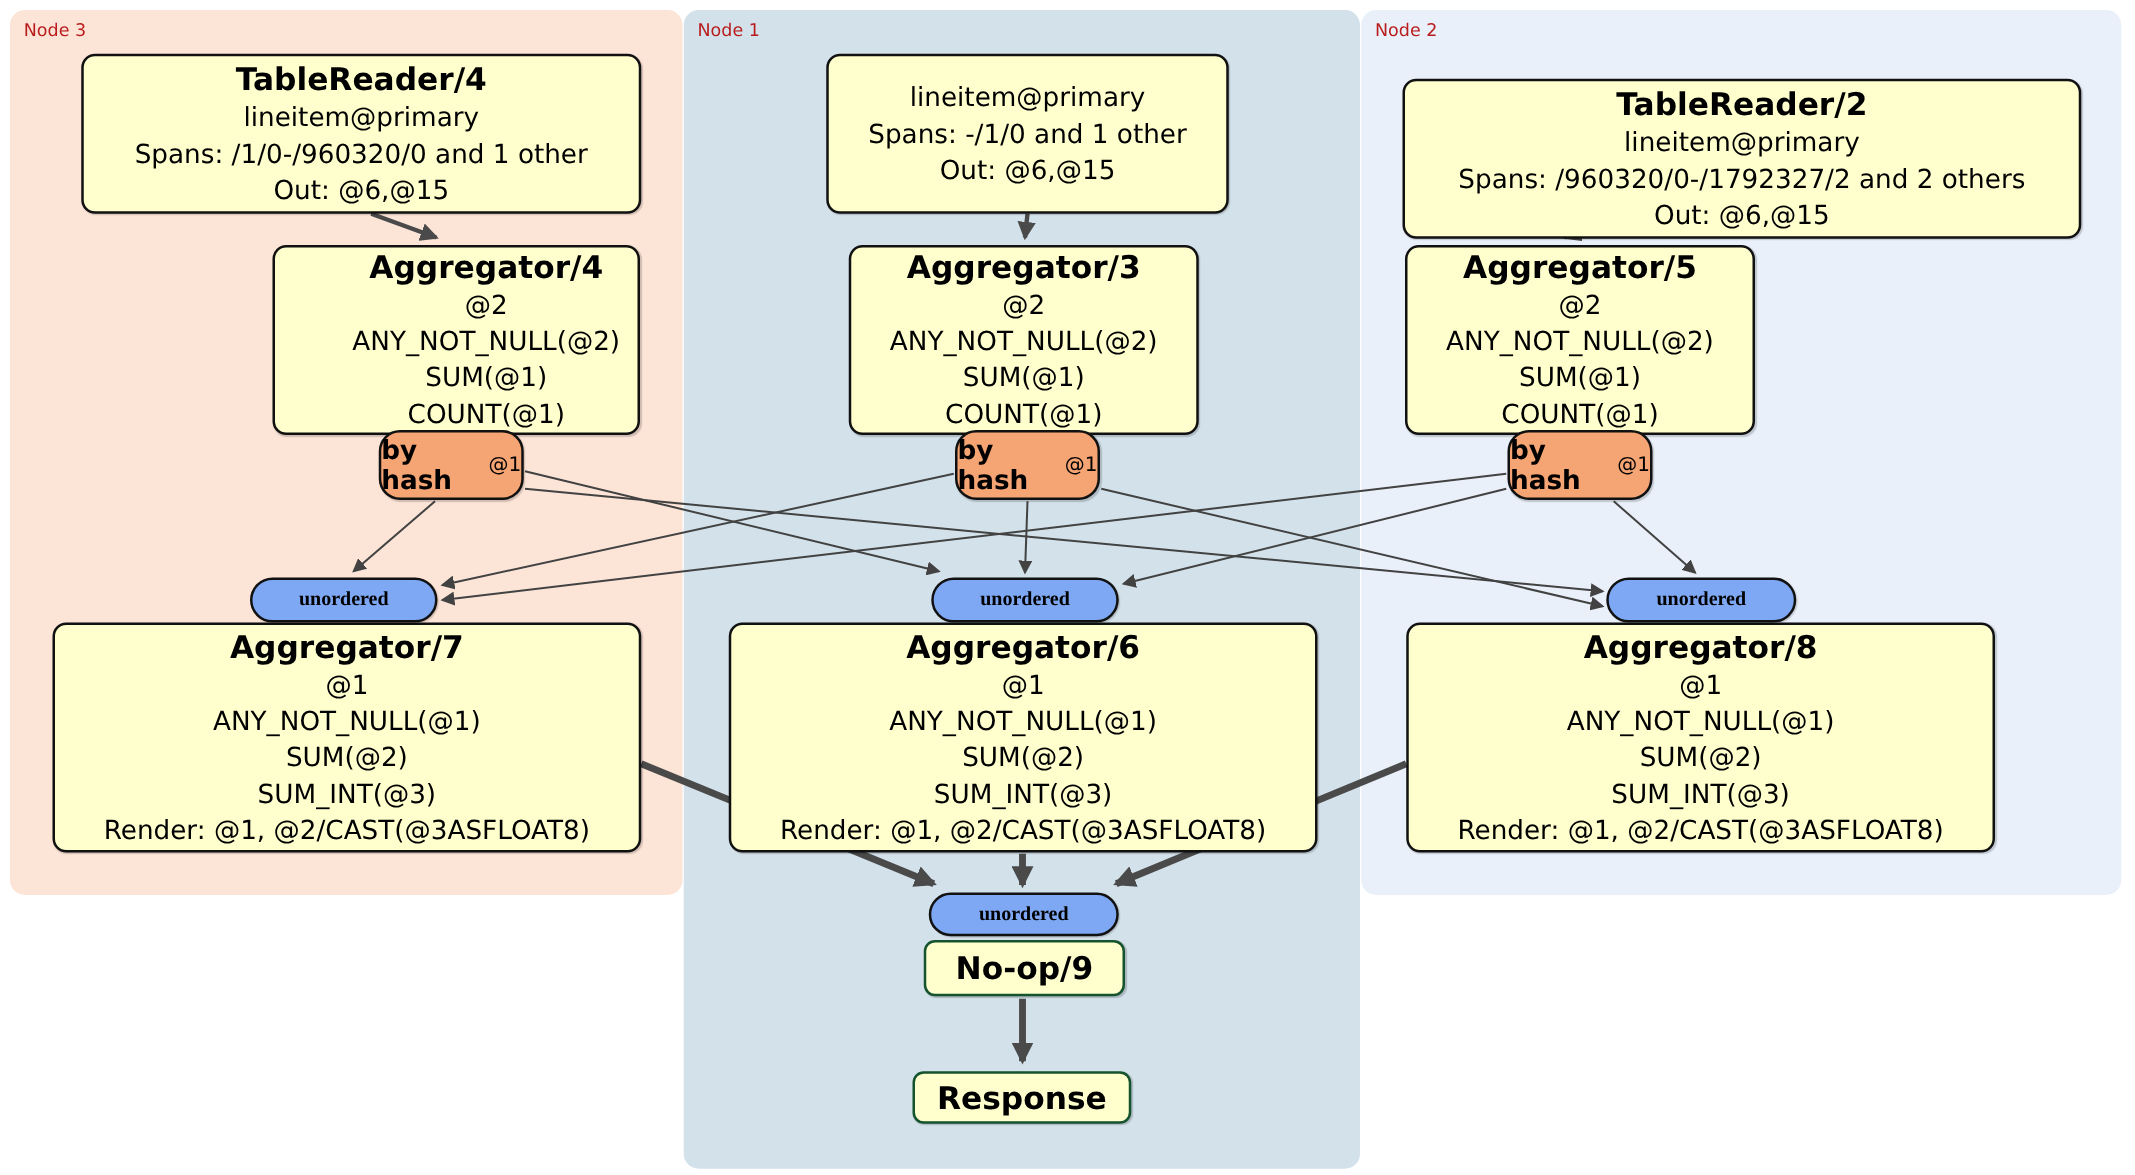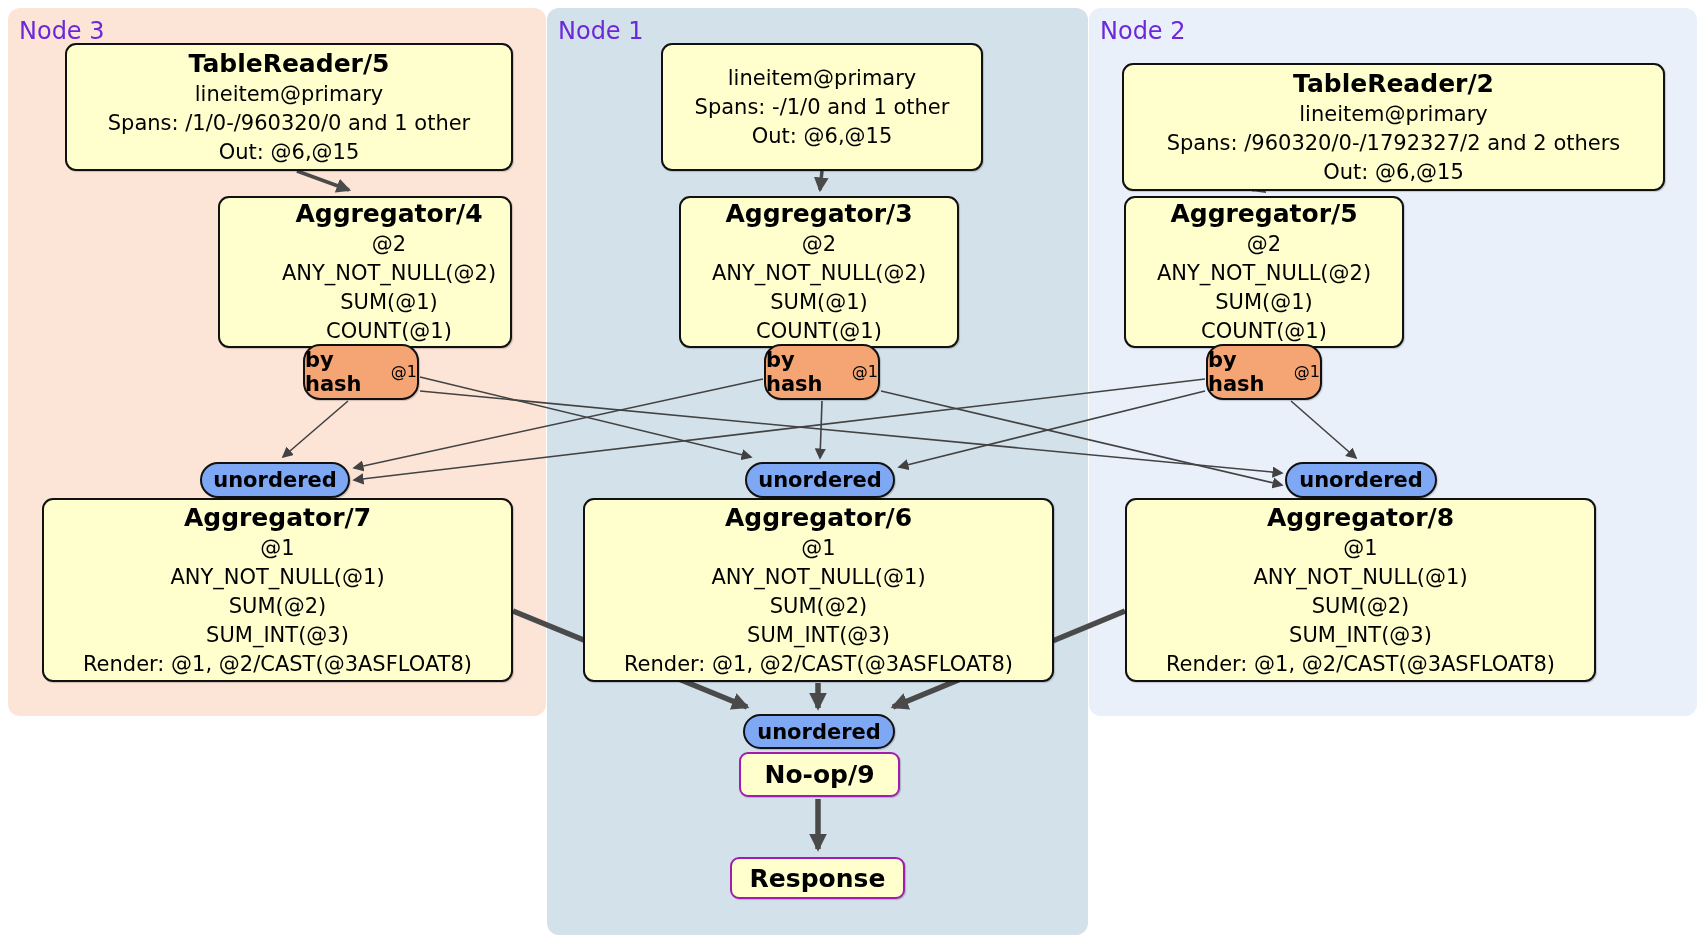--- a/index.html
+++ b/index.html
@@ -1,40 +1,40 @@
 <!DOCTYPE html>
 <html><head>
 <meta charset="utf-8">
 <style>
   html,body{margin:0;padding:0;background:#ffffff;}
   body{font-family:"DejaVu Sans","Liberation Sans",sans-serif;}
   #canvas{position:relative;width:1708px;height:940px;overflow:hidden;background:#ffffff;}
 
   .region{position:absolute;border-radius:12px;z-index:0;}
-  .region-label{position:absolute;top:9px;left:11px;font-size:24px;color:#6d28d9;z-index:1;}
+  .region-label{position:absolute;top:9px;left:11px;font-size:14px;color:#b91c1c;z-index:1;}
 
   #edges{position:absolute;left:0;top:0;z-index:1;}
 
   .ybox{position:absolute;box-sizing:border-box;background:#ffffce;border:2px solid #111;
         border-radius:11px;z-index:2;display:flex;flex-direction:column;justify-content:center;
         align-items:center;text-align:center;color:#000;box-shadow:1px 1px 1px rgba(0,0,0,0.18);}
   .ybox .title{font-weight:700;font-size:25px;line-height:32px;white-space:nowrap;}
   .ybox .line{font-size:21px;line-height:29px;white-space:nowrap;}
 
   .router{position:absolute;box-sizing:border-box;background:#f5a473;border:2px solid #111;
           border-radius:17px;z-index:3;display:flex;flex-direction:row;justify-content:center;
           align-items:center;color:#000;box-shadow:1px 1px 1px rgba(0,0,0,0.18);}
   .router .rlabel{font-weight:700;font-size:21px;line-height:24px;}
   .router .rdetail{font-size:16px;line-height:18px;}
 
   .sync{position:absolute;box-sizing:border-box;background:#7ea8f3;border:2px solid #111;
         border-radius:18px;z-index:3;display:flex;justify-content:center;align-items:center;
-        color:#000;font-weight:700;font-size:21px;box-shadow:1px 1px 1px rgba(0,0,0,0.18);}
+        color:#000;font-weight:700;font-size:16px;box-shadow:1px 1px 1px rgba(0,0,0,0.18);font-family:Liberation Serif, serif;}
 
-  .plain{position:absolute;box-sizing:border-box;background:#ffffce;border:2px solid #a21caf;
+  .plain{position:absolute;box-sizing:border-box;background:#ffffce;border:2px solid #14532d;
          border-radius:9px;z-index:2;display:flex;justify-content:center;align-items:center;
          font-weight:700;font-size:25px;color:#000;box-shadow:1px 1px 1px rgba(0,0,0,0.2);}
 </style>
 </head>
 <body>
 
 <div id="canvas">
 
   <div class="region" style="left:8px;top:8px;width:538px;height:708px;background:#fce4d7;">
     <div class="region-label">Node 3</div>
@@ -74,21 +74,21 @@
     <line x1="1291" y1="401" x2="1356" y2="458" stroke="#424242" stroke-width="1.6" marker-end="url(#arr-thin)"></line>
 
     <line x1="513" y1="611" x2="747" y2="707" stroke="#4a4a4a" stroke-width="5.5" marker-end="url(#arr-thick)"></line>
     <line x1="818" y1="683" x2="818" y2="708" stroke="#4a4a4a" stroke-width="5.5" marker-end="url(#arr-thick)"></line>
     <line x1="1125" y1="611" x2="893" y2="707" stroke="#4a4a4a" stroke-width="5.5" marker-end="url(#arr-thick)"></line>
 
     <line x1="818" y1="799" x2="818" y2="849" stroke="#4a4a4a" stroke-width="5.5" marker-end="url(#arr-thick)"></line>
   </svg>
 
   <div class="ybox" style="left:65px;top:43px;width:448px;height:128px;">
-    <div class="title">TableReader/5</div>
+    <div class="title">TableReader/4</div>
     <div class="line">lineitem@primary</div>
     <div class="line">Spans: /1/0-/960320/0 and 1 other</div>
     <div class="line">Out: @6,@15</div>
   </div>
   <div class="ybox" style="left:218px;top:196px;width:294px;height:152px;padding-left:48px;">
     <div class="title">Aggregator/4</div>
     <div class="line">@2</div>
     <div class="line">ANY_NOT_NULL(@2)</div>
     <div class="line">SUM(@1)</div>
     <div class="line">COUNT(@1)</div>

